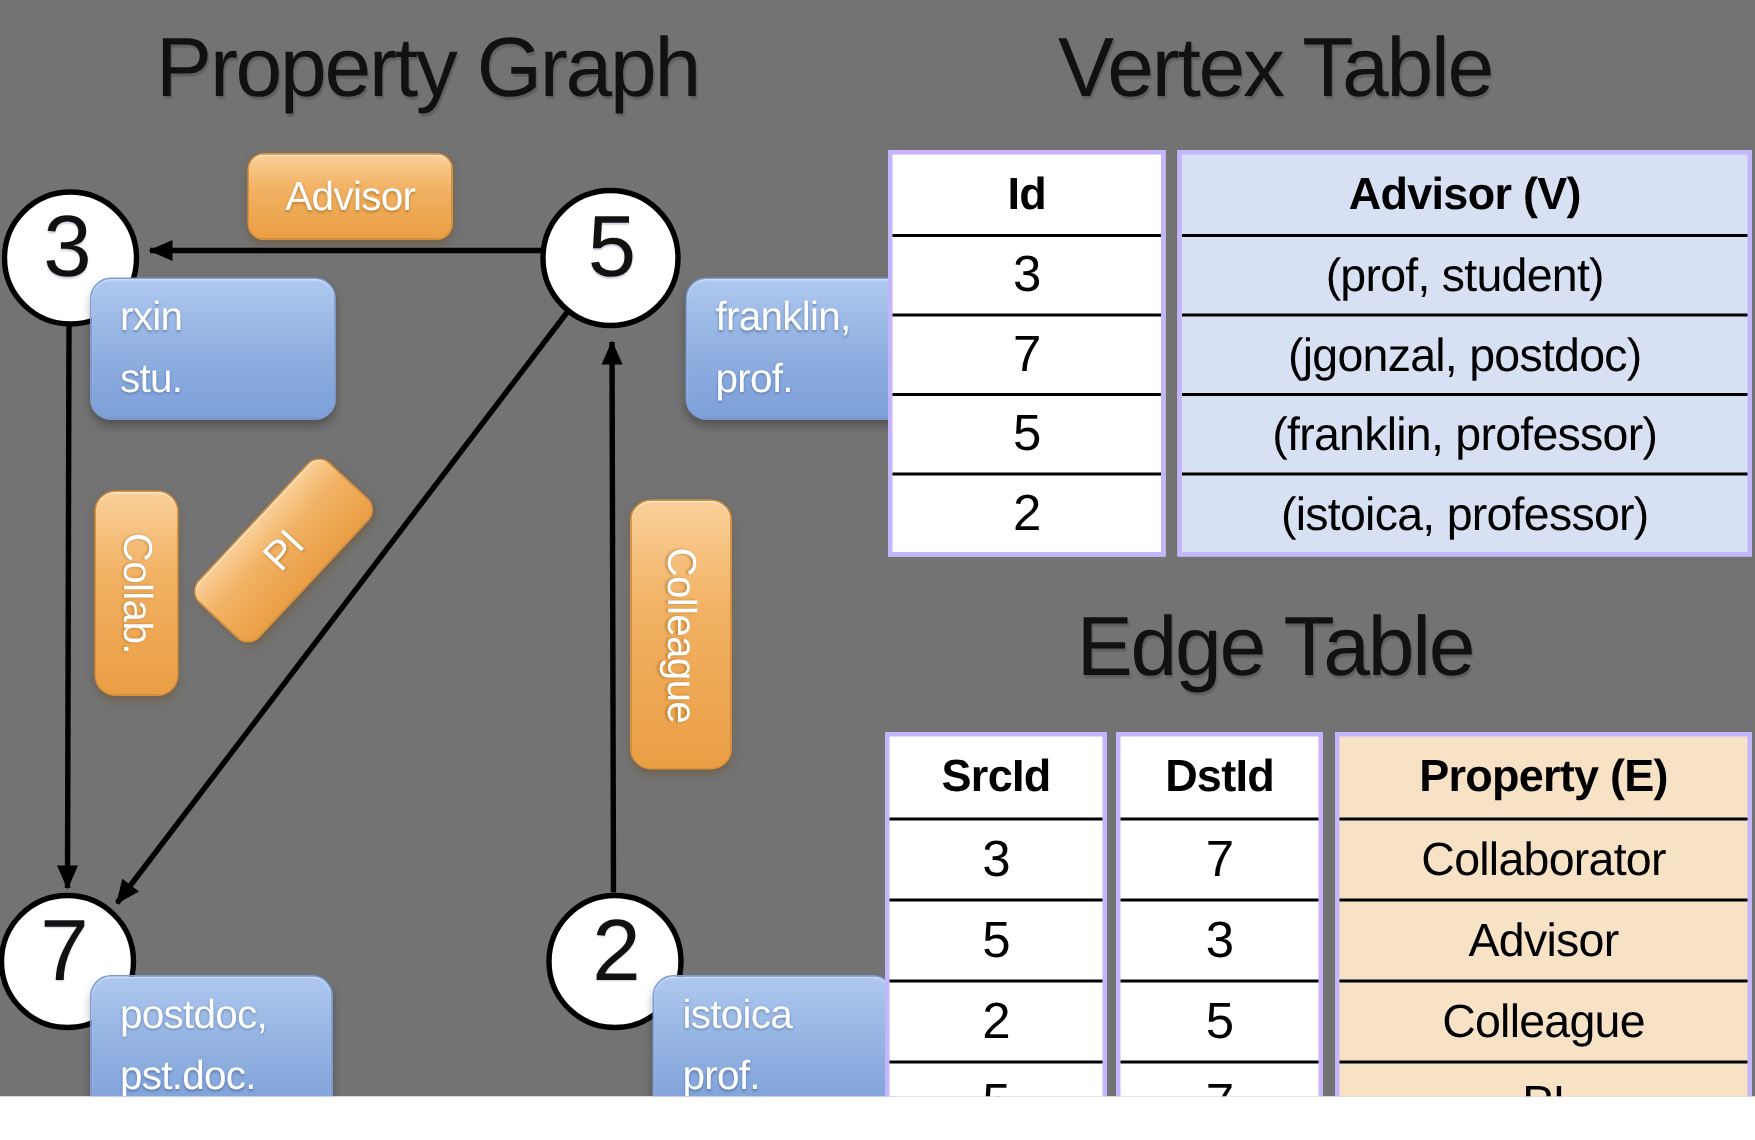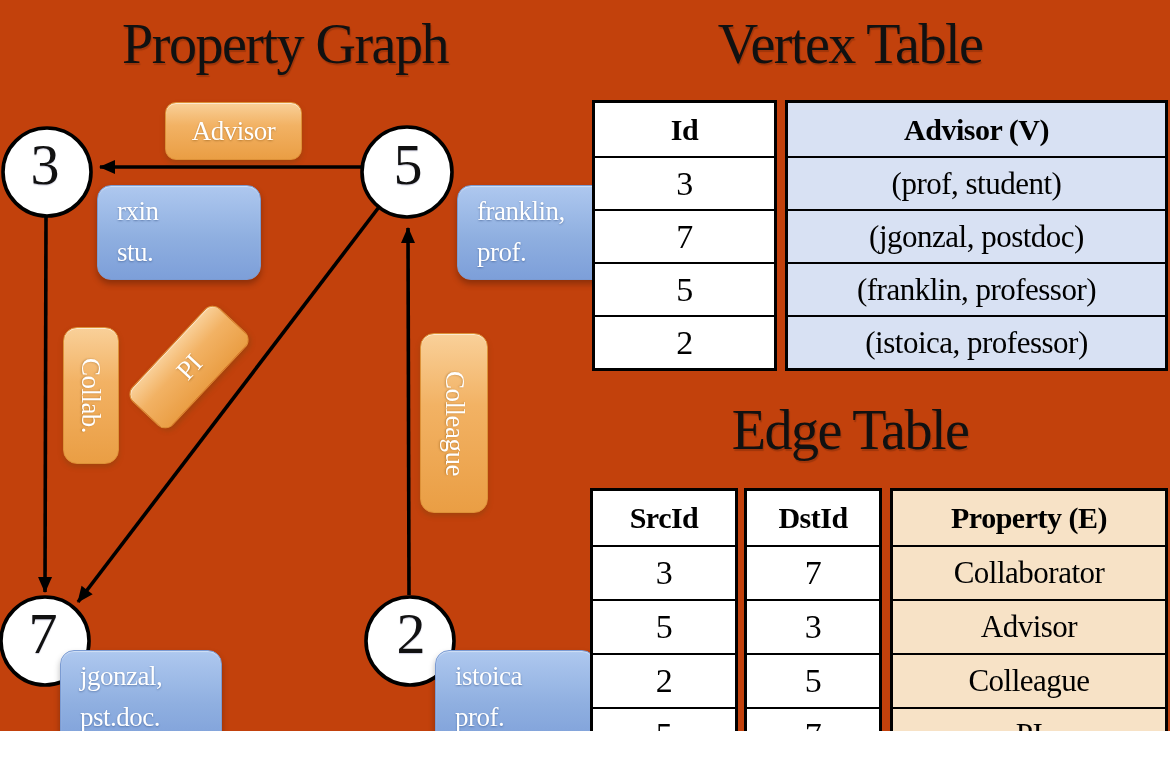--- a/index.html
+++ b/index.html
@@ -1,18 +1,18 @@
 <!DOCTYPE html>
 <html><head>
 <meta charset="utf-8">
 <style>
   html,body{margin:0;padding:0;background:#fff;}
   .canvas{
-    position:relative;width:1170px;height:731px;background:#c2410c;overflow:hidden;
-    font-family:Liberation Serif, serif;color:#000;
+    position:relative;width:1170px;height:731px;background:#737373;overflow:hidden;
+    font-family:Liberation Sans, sans-serif;color:#000;
   }
   .title{
     position:absolute;font-size:56px;letter-spacing:-1.5px;text-align:center;
     color:#111;text-shadow:1px 2px 1px rgba(0,0,0,.18);white-space:nowrap;
   }
   svg.graph{position:absolute;left:0;top:0;}
   .nodenum{
     position:absolute;width:96px;text-align:center;font-size:58px;font-weight:400;
     letter-spacing:-2px;color:#111;text-shadow:0 1px 1px rgba(60,60,120,.25);
   }
@@ -27,21 +27,21 @@
   .pill .vtext{transform:rotate(90deg);white-space:nowrap;}
   .vbox{
     position:absolute;
     background:linear-gradient(180deg,#aec8ef 0%,#8fafe0 55%,#7d9fd9 100%);
     border:1px solid #7b9bd2;border-radius:14px;
     box-shadow:0 4px 6px rgba(0,0,0,.28), inset 0 1px 1px rgba(255,255,255,.45);
     color:#fff;font-size:27px;line-height:41px;letter-spacing:-.5px;
     padding:5px 0 0 19px;text-shadow:0 1px 2px rgba(30,60,110,.45);
   }
   .tcol{
-    position:absolute;border:3px solid #000000;box-sizing:border-box;
+    position:absolute;border:3px solid #c4b5fd;box-sizing:border-box;
     display:flex;flex-direction:column;background:#fff;
   }
   .tcell{
     box-sizing:border-box;display:flex;align-items:center;justify-content:center;
     border-top:2px solid #000;font-size:31px;letter-spacing:-.5px;white-space:nowrap;
   }
   .tcell:first-child{border-top:none;}
   .tcell.hdr{font-weight:700;font-size:30px;}
   .tcell.num{font-size:34px;}
   .vt .tcell{height:53px;}
@@ -89,30 +89,30 @@
   <div class="pill" style="left:63px;top:327px;width:54px;height:135px;border-radius:14px;">
     <span class="vtext">Collab.</span>
   </div>
   <div class="pill" style="left:125px;top:339px;width:126px;height:54px;transform:rotate(-47deg);">
     <span>PI</span>
   </div>
   <div class="pill" style="left:420px;top:333px;width:66px;height:178px;border-radius:14px;">
     <span class="vtext">Colleague</span>
   </div>
 
-  <div class="vbox" style="left:60px;top:185px;width:143px;height:88px;margin-left:37px;">
+  <div class="vbox" style="left:60px;top:185px;width:143px;height:88px;">
     <div>rxin</div>
     <div>stu.</div>
   </div>
   <div class="vbox" style="left:421px;top:185px;width:139px;height:88px;margin-left:36px;">
     <div>franklin,</div>
     <div>prof.</div>
   </div>
   <div class="vbox" style="left:60px;top:650px;width:141px;height:92px;">
-    <div>jgonzal,</div>
+    <div>postdoc,</div>
     <div>pst.doc.</div>
   </div>
   <div class="vbox" style="left:424px;top:650px;width:140px;height:92px;margin-left:11px;">
     <div>istoica</div>
     <div>prof.</div>
   </div>
 
   <div class="tcol vt" style="left:592px;top:100px;width:185px;height:271px;">
     <div class="tcell hdr">Id</div>
     <div class="tcell num">3</div>

